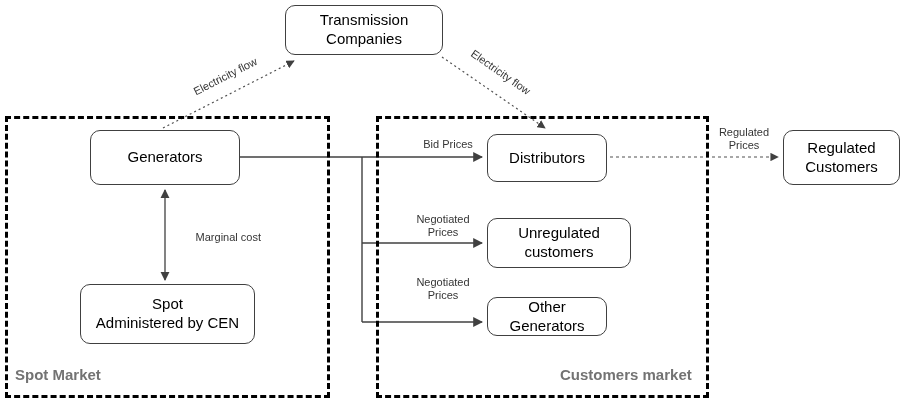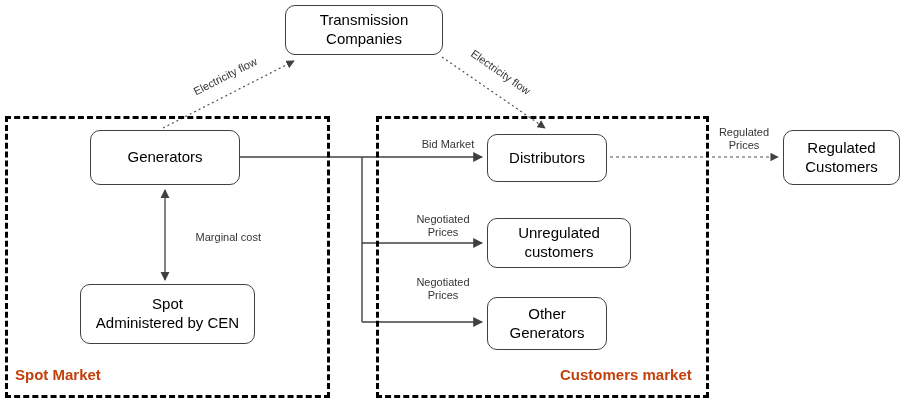--- a/index.html
+++ b/index.html
@@ -26,21 +26,21 @@
   }
   .group{
     position:absolute;
     box-sizing:border-box;
     border:3px dashed #000000;
     background:transparent;
     z-index:1;
   }
   .group-label{
     position:absolute;
-    font-size:15px;font-weight:bold;color:#c2410c;
+    font-size:15px;font-weight:bold;color:#737373;
     z-index:2;
   }
   .edge-label{
     position:absolute;
     font-size:11px;color:#353535;
     line-height:1.2;text-align:center;
     white-space:pre-line;
     z-index:4;
     background:transparent;
   }
@@ -88,33 +88,33 @@
   <div class="node" style="left:90px;top:130px;width:150px;height:55px;">Generators</div>
 
   <div class="node" style="left:487px;top:134px;width:120px;height:48px;">Distributors</div>
 
   <div class="node" style="left:80px;top:284px;width:175px;height:60px;">Spot
 Administered by CEN</div>
 
   <div class="node" style="left:487px;top:218px;width:144px;height:50px;">Unregulated
 customers</div>
 
-  <div class="node" style="left:487px;top:297px;width:120px;height:53px;">Other
+  <div class="node" style="left:487px;top:297px;width:120px;height:39px;">Other
 Generators</div>
 
   <div class="node" style="left:783px;top:130px;width:117px;height:55px;">Regulated
 Customers</div>
 
   <div class="edge-label rot-left" style="left:168px;top:70px;width:115px;">Electricity flow</div>
 
   <div class="edge-label rot-right" style="left:443px;top:66px;width:115px;">Electricity flow</div>
 
   <div class="edge-label" style="left:171px;top:231px;width:90px;text-align:right;">Marginal cost</div>
 
-  <div class="edge-label" style="left:418px;top:138px;width:60px;">Bid Market</div>
+  <div class="edge-label" style="left:418px;top:138px;width:60px;">Bid Prices</div>
 
   <div class="edge-label" style="left:412px;top:213px;width:62px;">Negotiated
 Prices</div>
 
   <div class="edge-label" style="left:412px;top:276px;width:62px;">Negotiated
 Prices</div>
 
   <div class="edge-label" style="left:714px;top:126px;width:60px;">Regulated
 Prices</div>
 

